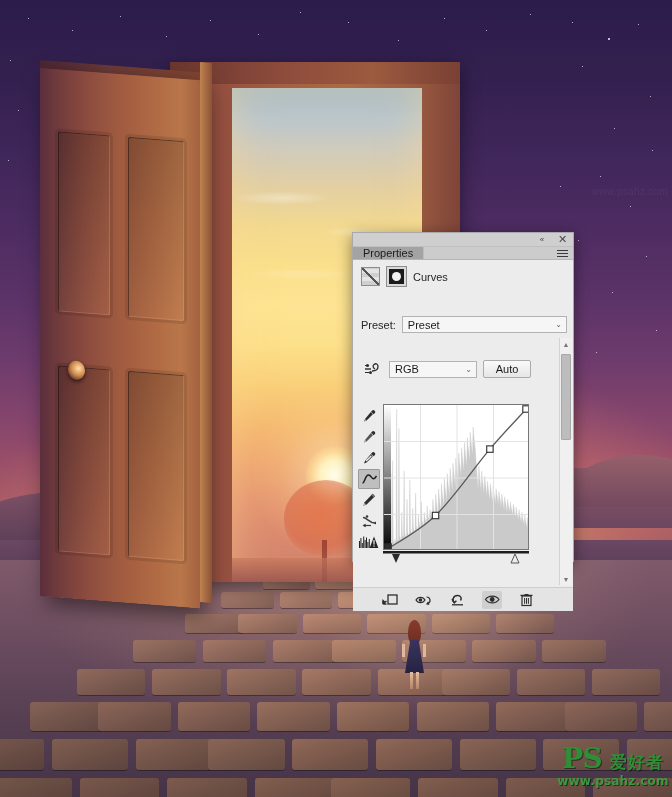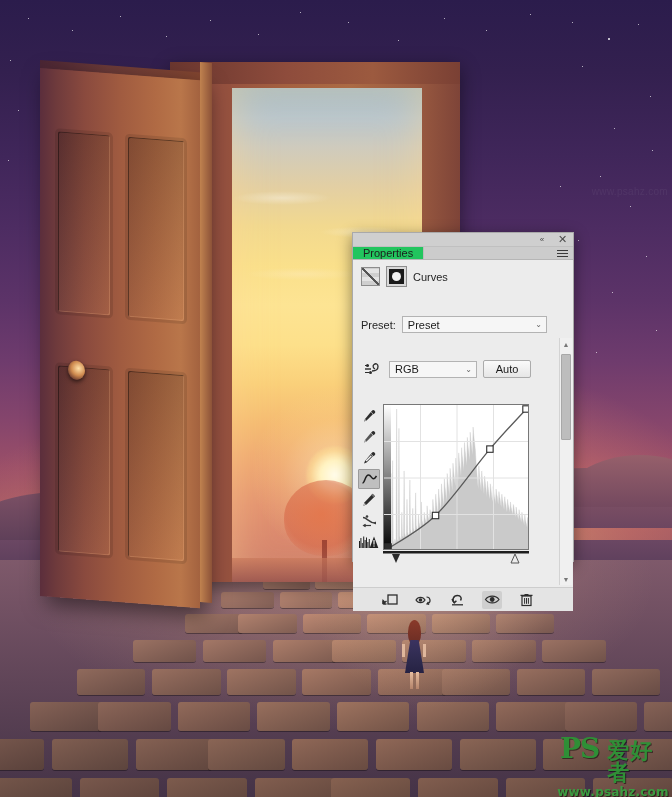--- a/index.html
+++ b/index.html
@@ -228,21 +228,21 @@
     line-height: 1;
   }
   .wm-row1 { display: flex; align-items: baseline; gap: 8px; }
   .wm-ps {
     font-family: "DejaVu Serif", serif; font-weight: 700; font-size: 28px;
     color: #2f8f36;
     text-shadow: 1px 1px 0 rgba(0,0,0,.5);
     letter-spacing: -1px;
   }
   .wm-cn {
-    font-family: "DejaVu Sans", sans-serif; font-weight: 700; font-size: 22px;
+    font-family: "DejaVu Sans", sans-serif; font-weight: 700; font-size: 17px;
     color: #2f8f36; letter-spacing: 1px;
     text-shadow: 1px 1px 0 rgba(0,0,0,.5);
   }
   .wm-url {
     font-family: "DejaVu Sans", sans-serif; font-weight: 700; font-size: 12px;
     color: #3b9b41; letter-spacing: .2px;
     text-shadow: 1px 1px 0 rgba(0,0,0,.55);
     margin-top: 2px;
   }
 
@@ -278,21 +278,21 @@
     border-bottom: 1px solid #b6b6b6;
     position: relative;
   }
   .tab {
     padding: 0 10px; display: flex; align-items: center;
     font-size: 11px; color: #1d1d1d;
     background: #e8e8e8;
     border-right: 1px solid #bcbcbc;
     font-weight: 400;
   }
-  .tab.active { background: #22c55e; }
+  .tab.active { background: #a3a3a3; }
   .panel-menu {
     margin-left: auto; width: 22px; display: flex; align-items: center; justify-content: center;
     cursor: pointer;
   }
   .burger { width: 11px; }
   .burger i {
     display: block; height: 1px; background: #3a3a3a; margin: 2px 0;
   }
 
   .panel-body {
@@ -327,21 +327,21 @@
     background: #1a1a1a;
     display: flex; align-items: center; justify-content: center;
   }
   .mask-thumb span {
     width: 9px; height: 9px; border-radius: 50%; background: #f2f2f2; display: block;
   }
   .adj-title { font-size: 11px; color: #1f1f1f; }
 
   .preset-row {
     display: flex; align-items: center; gap: 6px;
-    padding: 2px 26px 3px 8px;
+    padding: 2px 6px 3px 8px;
   }
   .preset-label { font-size: 11px; color: #252525; white-space: nowrap; }
   .combo {
     flex: 1; height: 17px;
     background: #f6f6f6; border: 1px solid #b3b3b3;
     display: flex; align-items: center;
     padding: 0 4px 0 5px;
     font-size: 11px; color: #1a1a1a;
     position: relative;
   }

